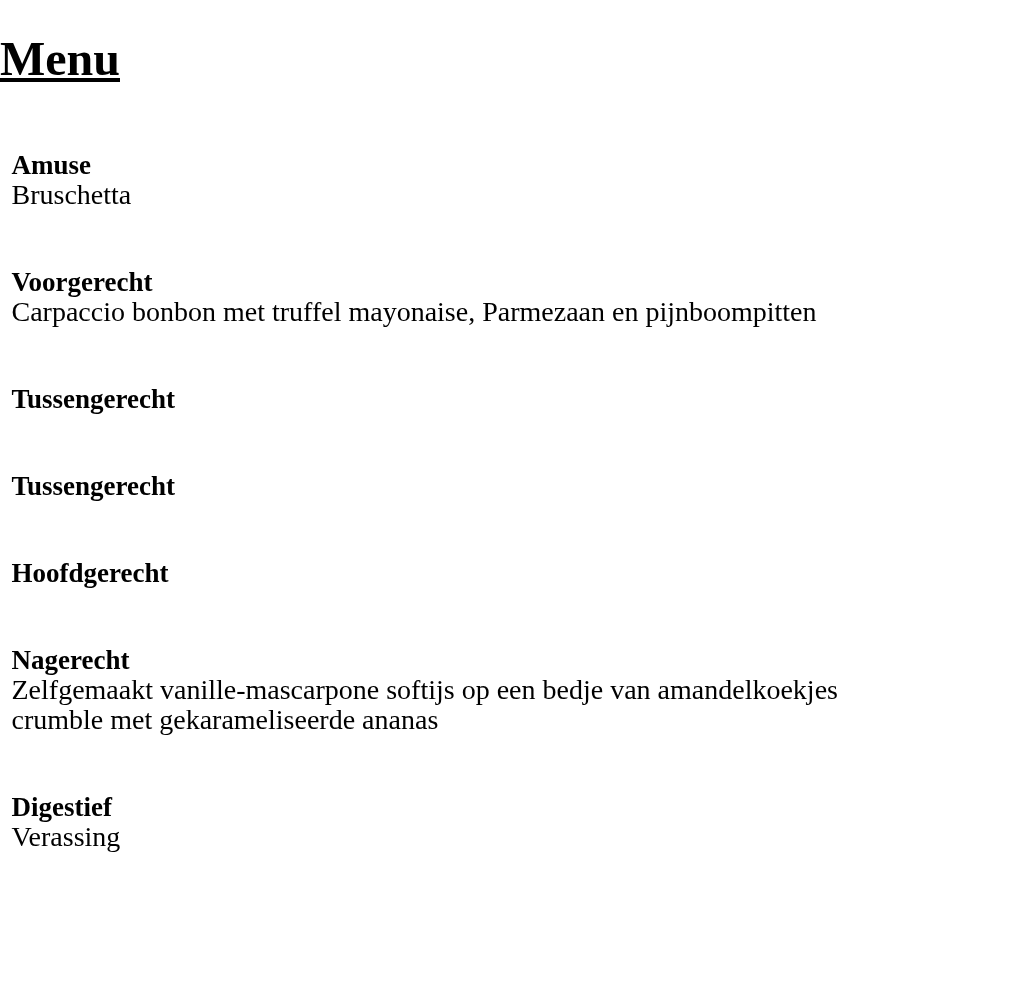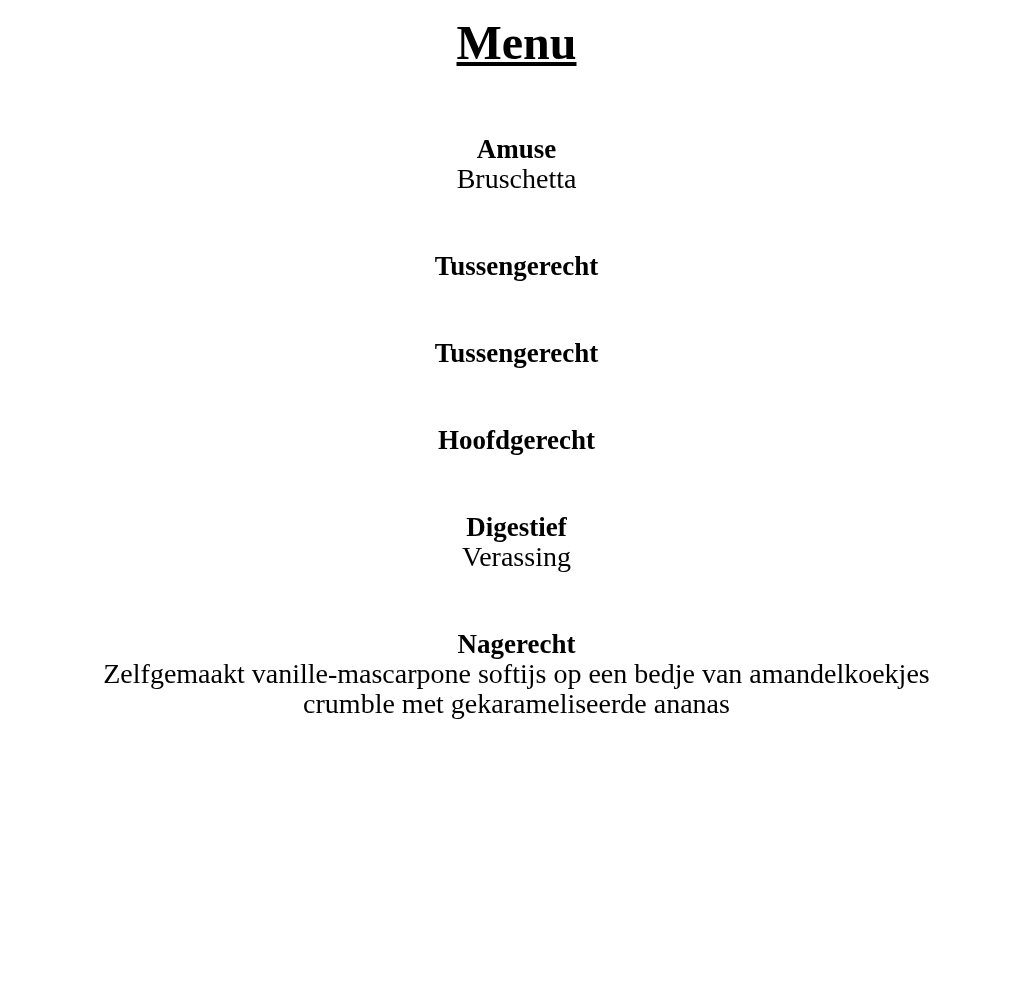--- a/index.html
+++ b/index.html
@@ -11,22 +11,22 @@
     width: 1033px;
     height: 1007px;
     font-family: "Liberation Serif", "DejaVu Serif", serif;
     color: #000000;
     overflow: hidden;
   }
   .page {
     box-sizing: border-box;
     width: 100%;
     height: 100%;
-    padding-top: 14px;
-    text-align: center;
+    padding-top: 30px;
+    text-align: left;
   }
   .menu-title {
     font-size: 48px;
     line-height: 58px;
     font-weight: bold;
     text-decoration: underline;
     margin: 0 0 62px 0;
   }
   .course-section {
     margin: 0 auto 57px auto;
@@ -49,37 +49,41 @@
 
 <div class="page">
   <h1 class="menu-title">Menu</h1>
 
   <div id="courses">
   <div class="course-section">
     <div class="course-name">Amuse</div>
     <div class="course-description">Bruschetta</div>
   </div>
 
+  <div class="course-section">
+    <div class="course-name">Voorgerecht</div>
+    <div class="course-description">Carpaccio bonbon met truffel mayonaise, Parmezaan en pijnboompitten</div>
+  </div>
 
   <div class="course-section">
     <div class="course-name">Tussengerecht</div>
   </div>
 
   <div class="course-section">
     <div class="course-name">Tussengerecht</div>
   </div>
 
   <div class="course-section">
     <div class="course-name">Hoofdgerecht</div>
   </div>
 
   <div class="course-section">
-    <div class="course-name">Digestief</div>
-    <div class="course-description">Verassing</div>
+    <div class="course-name">Nagerecht</div>
+    <div class="course-description">Zelfgemaakt vanille-mascarpone softijs op een bedje van amandelkoekjes
+crumble met gekarameliseerde ananas</div>
   </div>
 
   <div class="course-section">
-    <div class="course-name">Nagerecht</div>
-    <div class="course-description">Zelfgemaakt vanille-mascarpone softijs op een bedje van amandelkoekjes
-crumble met gekarameliseerde ananas</div>
+    <div class="course-name">Digestief</div>
+    <div class="course-description">Verassing</div>
   </div>
 </div>
 </div>
 
 </body></html>

